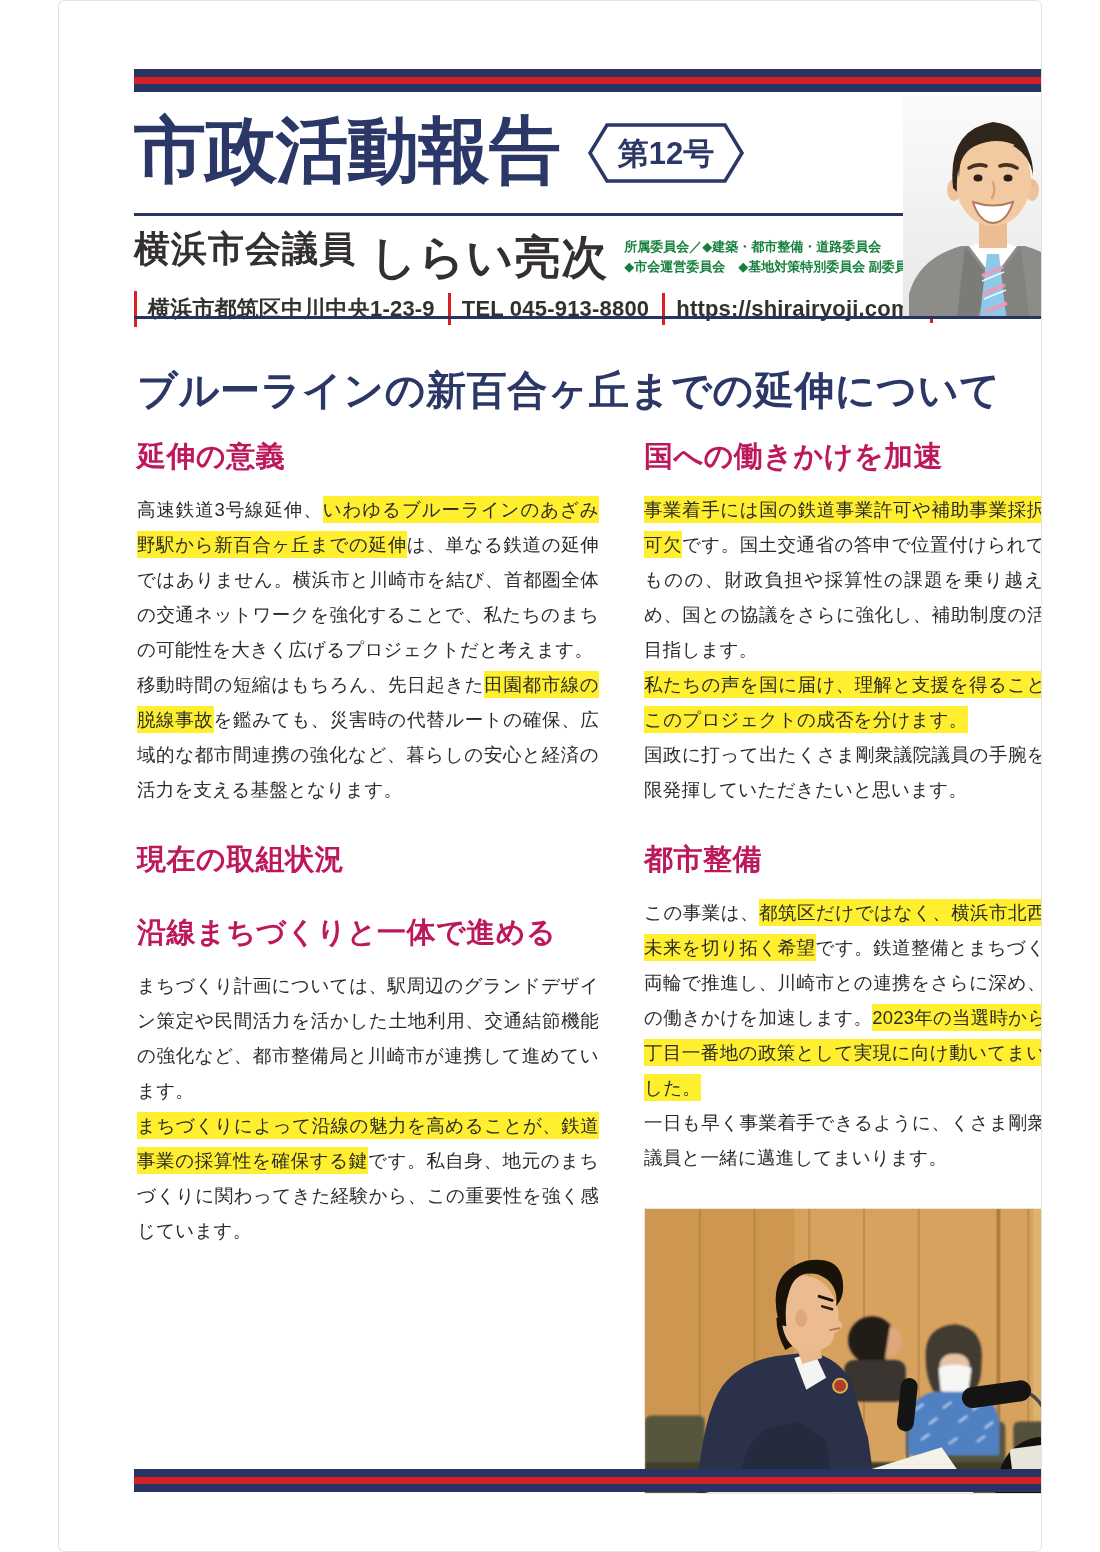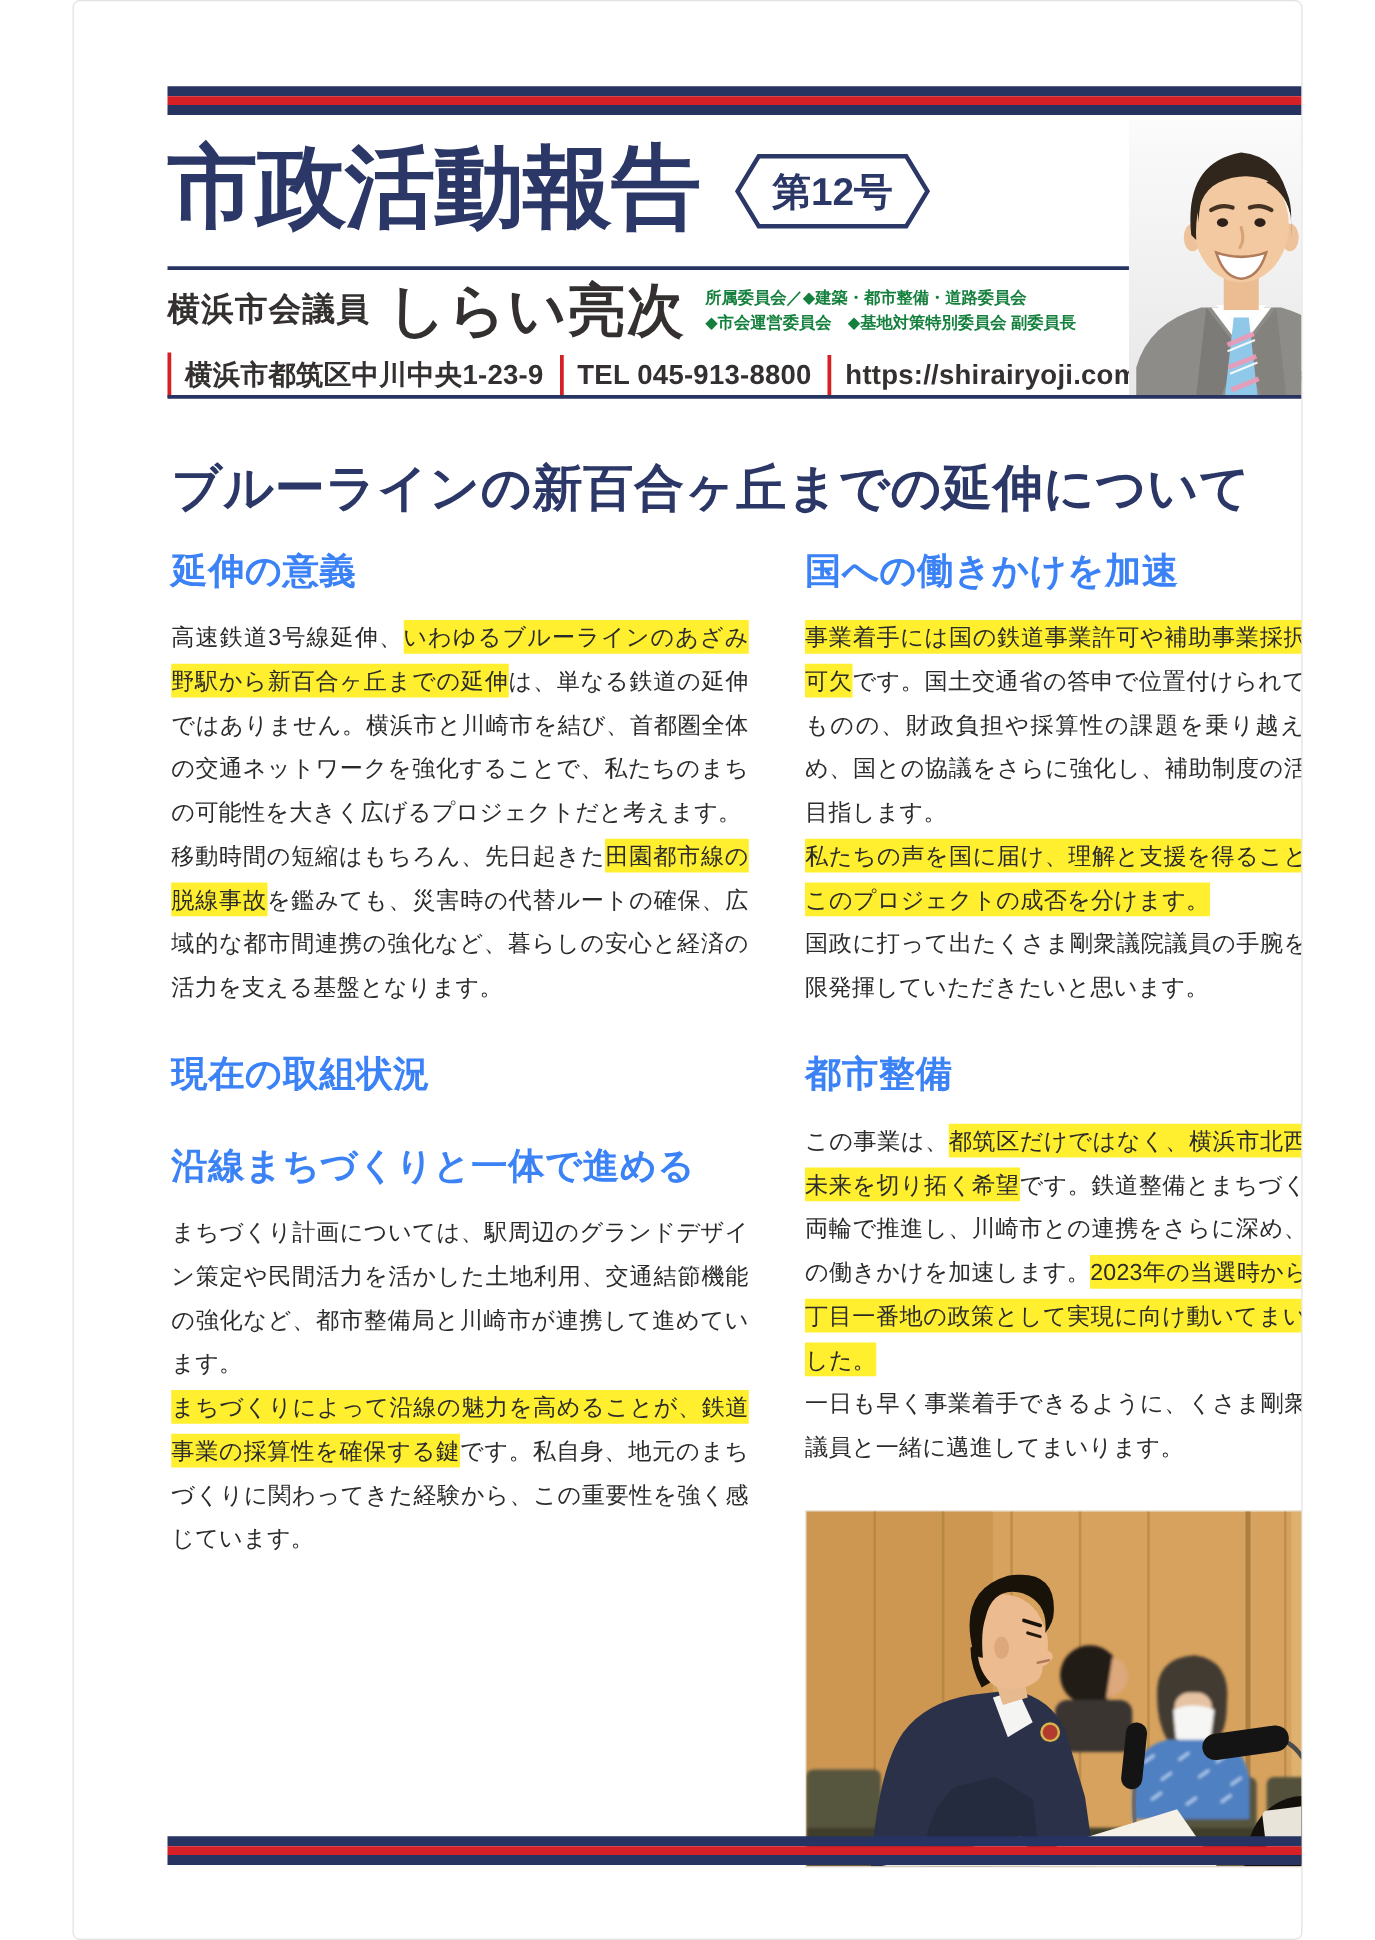--- a/index.html
+++ b/index.html
@@ -17,34 +17,34 @@
 
   
   .header{position:absolute;left:75px;top:98px;width:950px;}
   .title-row{display:flex;align-items:center;gap:26px;height:102px;}
   .page-title{margin:0;font-size:72px;line-height:1;font-weight:900;color:#2b3766;letter-spacing:-1px;white-space:nowrap;}
   .issue-badge{flex:0 0 auto;margin-top:6px;}
   .rule{background:#273360;height:3px;}
   .rule1{width:770px;margin-top:12px;}
   .rule2{position:absolute;left:75px;top:315px;width:950px;height:3px;background:#273360;z-index:5;}
   .name-row{display:flex;align-items:flex-end;margin-top:9px;}
-  .role{font-size:26px;font-weight:bold;color:#343030;padding-bottom:6px;letter-spacing:1px;}
+  .role{font-size:36px;font-weight:bold;color:#343030;padding-bottom:6px;letter-spacing:1px;}
   .name{font-size:46px;font-weight:bold;color:#343030;line-height:1;margin-left:14px;letter-spacing:1px;}
   .committees{margin-left:16px;padding-bottom:3px;font-size:13px;font-weight:bold;color:#15803d;line-height:1.55;}
   .contact-row{display:flex;align-items:center;margin-top:11px;}
   .contact-item{border-left:3px solid #d71f26;padding:3px 13px 3px 11px;font-size:22px;font-weight:bold;color:#343030;white-space:nowrap;letter-spacing:0.2px;}
   .contact-item.publisher{font-size:14.5px;padding-top:6px;}
   .portrait{position:absolute;right:0;top:-3px;width:181px;height:220px;z-index:4;}
   .portrait svg{display:block;}
 
   
   .headline{position:absolute;left:78px;top:362px;margin:0;font-size:40px;font-weight:700;color:#2b3766;letter-spacing:0.5px;white-space:nowrap;}
   .columns{position:absolute;left:78px;top:436px;width:947px;display:grid;grid-template-columns:462px 440px;column-gap:45px;}
   .section{margin-bottom:33px;}
-  .sec-head{margin:0 0 15px;font-size:29px;font-weight:800;color:#3b82f6;letter-spacing:0.5px;}
+  .sec-head{margin:0 0 15px;font-size:29px;font-weight:800;color:#be185d;letter-spacing:0.5px;}
   .body-p{margin:0;font-size:18.5px;line-height:35px;text-align:justify;color:#2b2b2b;letter-spacing:0.2px;}
   .body-p mark{background:#ffef2e;color:inherit;padding:3px 0;}
   .assembly-photo{margin-top:6px;width:440px;height:286px;border:1px solid #e9e4dc;box-sizing:border-box;}
   .assembly-photo svg{display:block;}
 </style>
 </head>
 <body>
 
 <div class="page">
 

